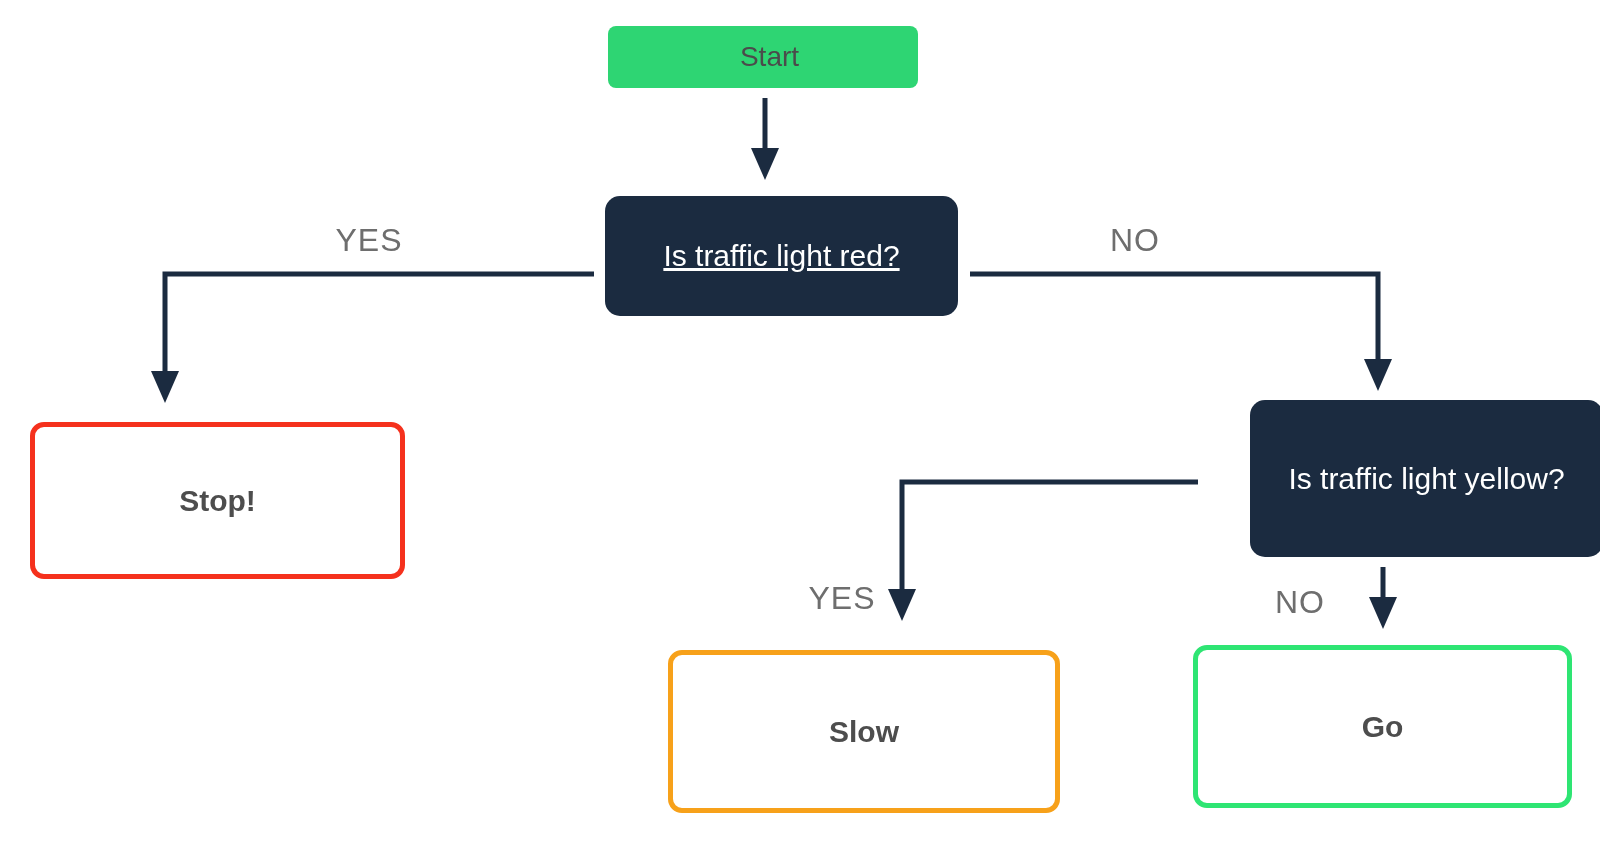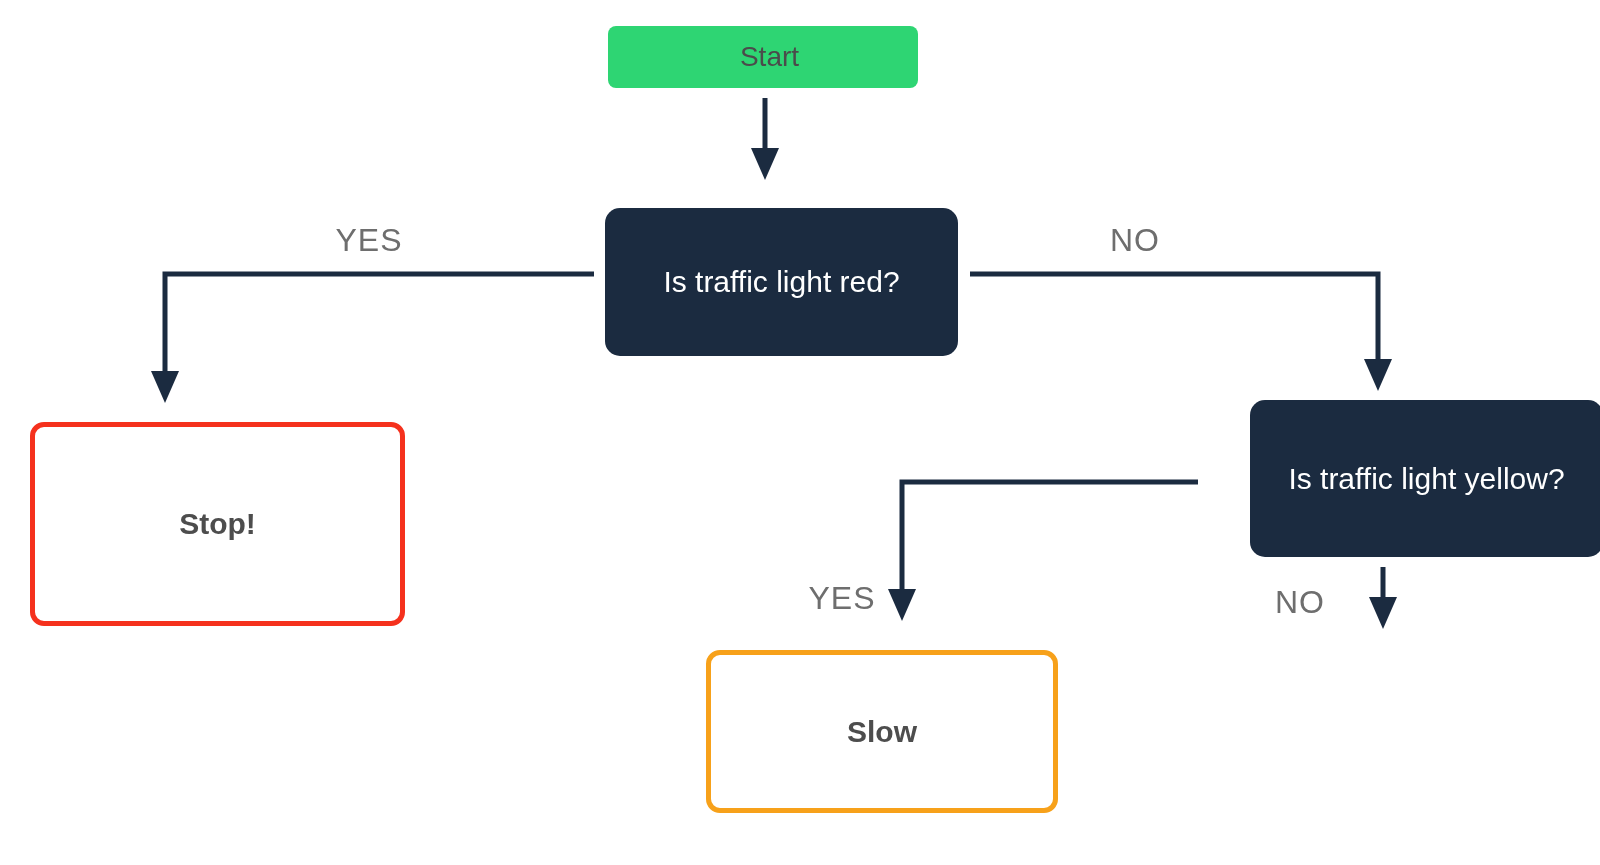--- a/index.html
+++ b/index.html
@@ -25,31 +25,31 @@
     color: var(--text-dark);
     font-size: 28px; font-weight: 400; padding-left: 13px;
   }
 
   .node.decision {
     background: var(--box-navy);
     border-radius: 15px;
     color: var(--white);
     font-size: 30px; font-weight: 400;
   }
-  .node.q-red    { left: 605px;  top: 208px; width: 353px; height: 148px; }
+  .node.q-red    { left: 605px;  top: 196px; width: 353px; height: 120px; text-decoration: underline; }
   .node.q-yellow { left: 1250px; top: 400px; width: 353px; height: 157px; }
 
   .node.result {
     background: var(--white);
     border-radius: 14px;
     color: var(--text-result);
     font-size: 30px; font-weight: 700;
   }
-  .node.stop { left: 30px;   top: 422px; width: 375px; height: 204px; border: 5px solid var(--border-red); }
-  .node.slow { left: 706px;  top: 650px; width: 352px; height: 163px; border: 5px solid var(--border-orange); }
+  .node.stop { left: 30px;   top: 422px; width: 375px; height: 157px; border: 5px solid var(--border-red); }
+  .node.slow { left: 668px;  top: 650px; width: 392px; height: 163px; border: 5px solid var(--border-orange); }
   .node.go   { left: 1193px; top: 645px; width: 379px; height: 163px; border: 5px solid var(--border-green); }
 
   .edge-label {
     position: absolute;
     transform: translate(-50%, -50%);
     color: var(--text-gray-label);
     font-size: 32px; font-weight: 400; letter-spacing: 1px;
     white-space: nowrap;
   }
   .edge-label.yes-stop { left: 369px;  top: 240px; }
@@ -93,19 +93,22 @@
   </div>
 
   <div class="node result stop">
     <span>Stop!</span>
   </div>
 
   <div class="node result slow">
     <span>Slow</span>
   </div>
 
+  <div class="node result go">
+    <span>Go</span>
+  </div>
 
   <div class="edge-label yes-stop">YES</div>
   <div class="edge-label no-q2">NO</div>
   <div class="edge-label yes-slow">YES</div>
   <div class="edge-label no-go">NO</div>
 
 </div>
 
 </body></html>

